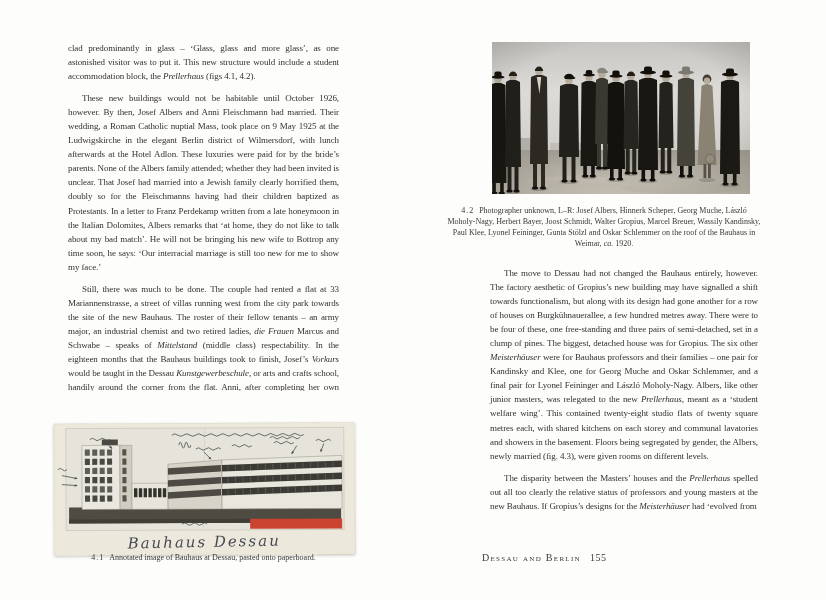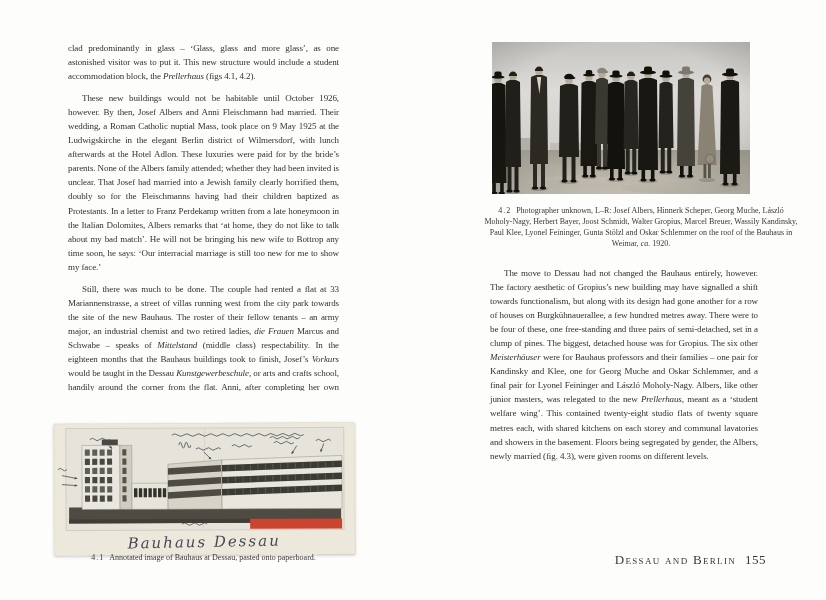--- a/index.html
+++ b/index.html
@@ -20,28 +20,28 @@
   .fig41{position:absolute;left:46px;top:415px;width:324px;margin:8px;}
   .fig41 .paper{
     width:301px;height:132px;transform:rotate(-0.25deg);
     box-shadow:0 1px 3px rgba(90,85,70,.35);
   }
   .caption{
     position:absolute;text-align:center;font-size:8px;line-height:11px;color:#3c3833;
   }
   .caption .fignum{letter-spacing:1px;margin-right:5px;}
   .caption-41{left:60px;top:552px;width:287px;text-align:center;}
-  .caption-42{left:484px;top:205px;width:314px;}
+  .caption-42{left:447px;top:205px;width:314px;}
 
   .fig42{position:absolute;left:492px;top:42px;width:258px;height:152px;margin:0;}
   .fig42 svg{display:block;}
 
   .footer{
-    position:absolute;left:482px;top:552px;width:284px;text-align:right;
-    font-size:13px;color:#3c3833;
+    position:absolute;left:482px;top:552px;width:284px;text-align:left;
+    font-size:10px;color:#3c3833;
   }
   .running-head{font-variant:small-caps;letter-spacing:1.3px;}
   .pagenum{margin-left:9px;letter-spacing:0.5px;}
 </style>
 </head>
 <body>
 
 <div class="page">
 
   <section>
@@ -369,19 +369,20 @@
           </g>
         <rect width="258" height="152" fill="url(#vig)"></rect>
       </svg>
     </figure>
     <div class="caption caption-42">
       <span class="fignum">4.2</span><span>Photographer unknown, L–R: Josef Albers, Hinnerk Scheper, Georg Muche, László Moholy-Nagy, Herbert Bayer, Joost Schmidt, Walter Gropius, Marcel Breuer, Wassily Kandinsky, Paul Klee, Lyonel Feininger, Gunta Stölzl and Oskar Schlemmer on the roof of the Bauhaus in Weimar, <i>ca.</i> 1920.</span>
     </div>
 
     <div class="textblock right-text">
       <p class="indent">The move to Dessau had not changed the Bauhaus entirely, however. The factory aesthetic of Gropius’s new building may have signalled a shift towards functionalism, but along with its design had gone another for a row of houses on Burgkühnauerallee, a few hundred metres away. There were to be four of these, one free-standing and three pairs of semi-detached, set in a clump of pines. The biggest, detached house was for Gropius. The six other <i>Meisterhäuser</i> were for Bauhaus professors and their families – one pair for Kandinsky and Klee, one for Georg Muche and Oskar Schlemmer, and a final pair for Lyonel Feininger and László Moholy-Nagy. Albers, like other junior masters, was relegated to the new <i>Prellerhaus</i>, meant as a ‘student welfare wing’. This contained twenty-eight studio flats of twenty square metres each, with shared kitchens on each storey and communal lavatories and showers in the basement. Floors being segregated by gender, the Albers, newly married (fig. 4.3), were given rooms on different levels.</p>
+      <p class="indent">The disparity between the Masters’ houses and the <i>Prellerhaus</i> spelled out all too clearly the relative status of professors and young masters at the new Bauhaus. If Gropius’s designs for the <i>Meisterhäuser</i> had ‘evolved from</p>
     </div>
 
     <div class="footer">
       <span class="running-head">Dessau and Berlin</span><span class="pagenum">155</span>
     </div>
   </section>
 </div>
 
 </body></html>

